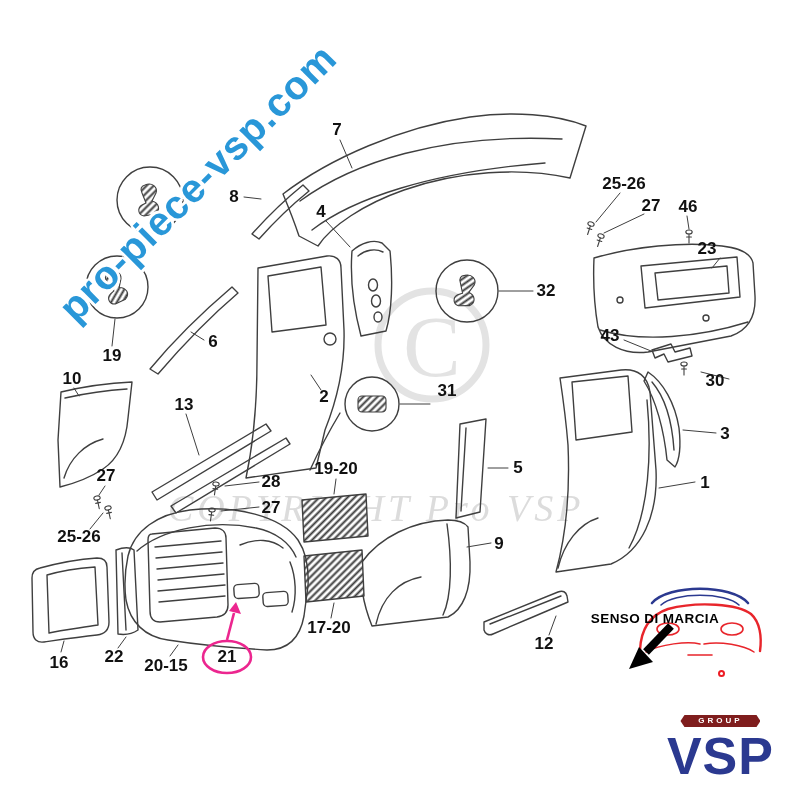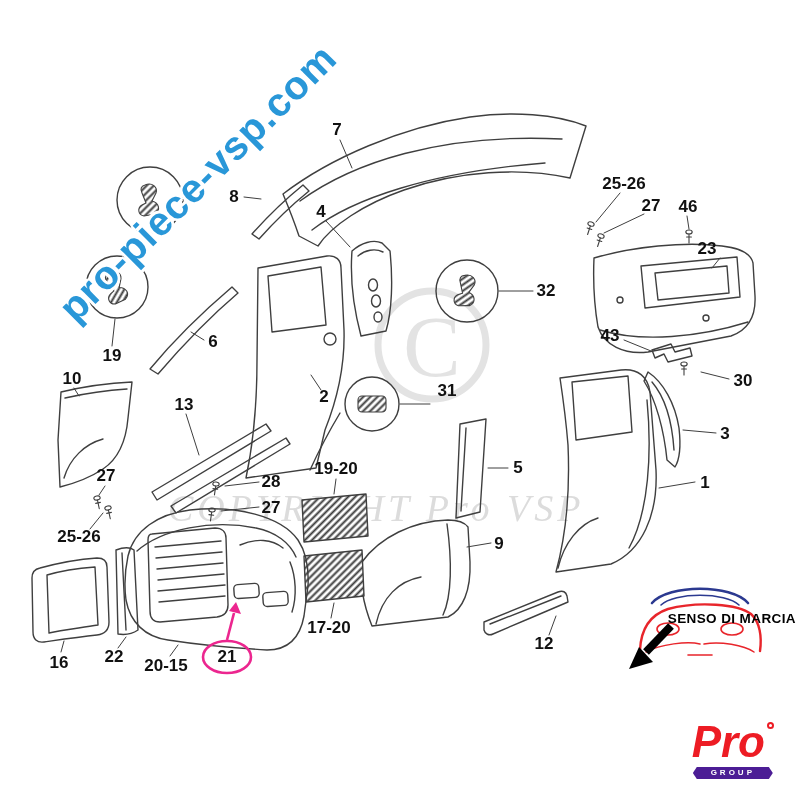--- a/index.html
+++ b/index.html
@@ -20,28 +20,28 @@
     text-shadow:-2px -2px 0 #fff, 2px -2px 0 #fff, -2px 2px 0 #fff, 2px 2px 0 #fff,
                 0 -3px 0 #fff, 0 3px 0 #fff, -3px 0 0 #fff, 3px 0 0 #fff;
   }
   svg.art { position:absolute; left:0; top:0; }
 
   .plabel {
     position:absolute; transform:translate(-50%,-50%);
     font-size:17px; font-weight:bold; color:#111; white-space:nowrap;
   }
   .senso {
-    position:absolute; left:632px; top:611px; width:164px; text-align:right;
+    position:absolute; left:573px; top:611px; width:164px; text-align:center;
     font-size:13.5px; font-weight:bold; color:#000; letter-spacing:0.4px;
   }
   .logo { position:absolute; right:26px; bottom:18px; text-align:center; line-height:1; }
   .logo-pro { color:#ed1c24; font-size:44px; font-weight:bold; font-style:italic; }
   .logo-deg { display:inline-block; width:7px; height:7px; border:2px solid #ed1c24; border-radius:50%; vertical-align:top; margin:2px 0 0 2px; }
   .logo-ribbon {
-    margin:3px auto; width:80px; height:12px; background:#4c1d95;
+    margin:3px auto; width:80px; height:12px; background:#7f1d1d;
     color:#fff; font-size:8px; font-weight:bold; letter-spacing:3px; line-height:12px;
     clip-path:polygon(5% 0,95% 0,100% 50%,95% 100%,5% 100%,0 50%);
   }
   .logo-vsp { color:#2b3990; font-size:52px; font-weight:bold; letter-spacing:1px; }
 </style>
 </head>
 <body>
 
 <div class="stage">
 
@@ -266,21 +266,21 @@
   <div>
     <div class="plabel" style="left:337px;top:130px">7</div>
     <div class="plabel" style="left:234px;top:197px">8</div>
     <div class="plabel" style="left:321px;top:212px">4</div>
     <div class="plabel" style="left:624px;top:184px">25-26</div>
     <div class="plabel" style="left:651px;top:206px">27</div>
     <div class="plabel" style="left:688px;top:207px">46</div>
     <div class="plabel" style="left:707px;top:249px">23</div>
     <div class="plabel" style="left:546px;top:291px">32</div>
     <div class="plabel" style="left:610px;top:336px">43</div>
-    <div class="plabel" style="left:743px;top:381px">30</div>
+    <div class="plabel" style="left:715px;top:381px">30</div>
     <div class="plabel" style="left:112px;top:356px">19</div>
     <div class="plabel" style="left:213px;top:342px">6</div>
     <div class="plabel" style="left:72px;top:379px">10</div>
     <div class="plabel" style="left:324px;top:397px">2</div>
     <div class="plabel" style="left:447px;top:391px">31</div>
     <div class="plabel" style="left:184px;top:405px">13</div>
     <div class="plabel" style="left:725px;top:434px">3</div>
     <div class="plabel" style="left:705px;top:483px">1</div>
     <div class="plabel" style="left:518px;top:468px">5</div>
     <div class="plabel" style="left:336px;top:469px">19-20</div>
@@ -293,17 +293,18 @@
     <div class="plabel" style="left:114px;top:657px">22</div>
     <div class="plabel" style="left:166px;top:666px">20-15</div>
     <div class="plabel" style="left:227px;top:657px">21</div>
     <div class="plabel" style="left:329px;top:628px">17-20</div>
     <div class="plabel" style="left:544px;top:644px">12</div>
   </div>
 
   <div class="senso">SENSO DI MARCIA</div>
 
   <div class="logo">
-    <div class="logo-pro"><span>Pro</span><span class="logo-deg"></span></div>
+    <div class="logo-pro"><span class="logo-deg"></span></div>
     <div class="logo-ribbon"><span>GROUP</span></div>
+    <div class="logo-vsp">VSP</div>
   </div>
 
 </div>
 
 </body></html>

